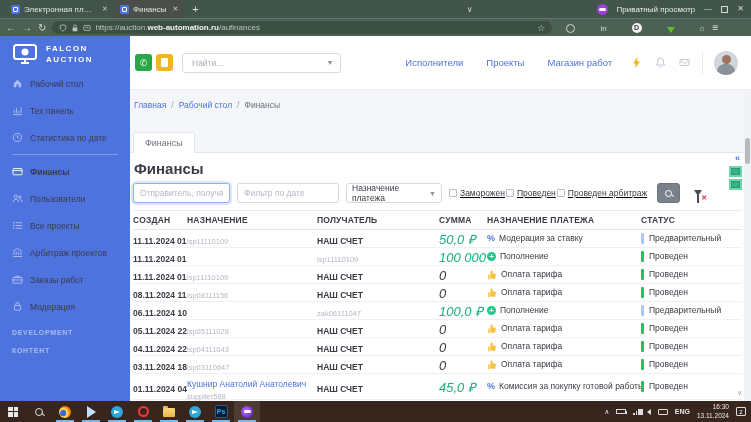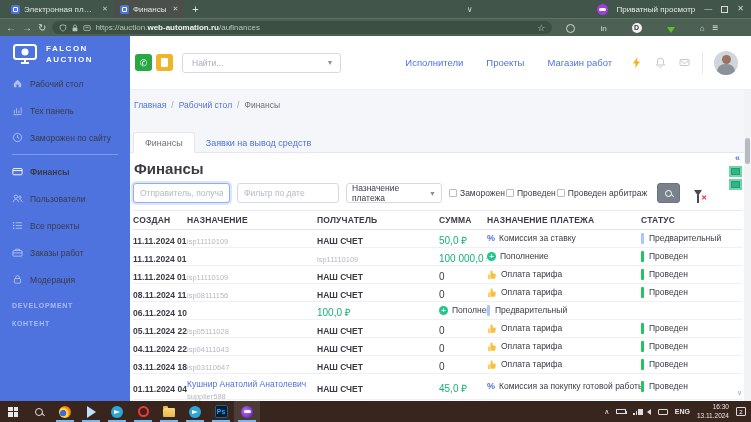--- a/index.html
+++ b/index.html
@@ -119,21 +119,21 @@
   .trh,.trow{display:grid;grid-template-columns:54px 130px 122px 48px 154px 1fr;align-items:center;padding-right:4px;}
   .trh{height:20px;border-top:1px solid #e8eaf0;border-bottom:1px solid #e3e6f0;}
   .th{font-size:8.5px;font-weight:bold;color:#3a3b45;letter-spacing:.2px;white-space:nowrap;}
   .trow{height:18px;border-bottom:1px solid #eef0f5;}
   .trow.tall{height:26px;}
   .td{overflow:hidden;white-space:nowrap;line-height:1.25;}
   .date{font-size:8.5px;font-weight:bold;color:#3a3b45;}
   .muted{font-size:7.5px;color:#b4b8c2;}
   .bold{font-size:8.5px;font-weight:bold;color:#3a3b45;}
   .tlink{font-size:8.5px;color:#4e73df;text-decoration:none;}
-  .sum{font-size:10px;color:#3a3b45;}
+  .sum{font-size:13px;color:#3a3b45;font-style:italic;}
   .sum.pos{color:#17b176;}
   .pcell{display:flex;align-items:center;gap:4px;}
   .p-ic{flex:none;display:inline-flex;align-items:center;justify-content:center;}
   .p-ic.percent{color:#4e73df;font-weight:bold;font-size:9px;}
   .p-ic.plus{width:9px;height:9px;border-radius:50%;background:#1cc88a;color:#fff;font-size:8px;font-weight:bold;line-height:9px;}
   .p-ic.hand{width:10px;height:10px;color:#f6c23e;}
   .p-ic.hand svg{width:10px;height:10px;display:block;}
   .plabel{font-size:8.5px;color:#3a3b45;}
   .scell{display:flex;align-items:center;gap:5px;}
   .sbar{width:3px;height:11px;border-radius:1px;flex:none;}
@@ -289,21 +289,21 @@
             </span>
             <span class="slabel">Тех панель</span>
           </div>
           <div class="sitem">
             <span class="icn">
               <svg viewBox="0 0 12 12">
                 <circle cx="6" cy="6" r="4.5" stroke="currentColor" fill="none"></circle>
                 <path d="M6 3.5V6l1.8 1" stroke="currentColor" fill="none"></path>
               </svg>
             </span>
-            <span class="slabel">Заморожен по сайту</span>
+            <span class="slabel">Статистика по дате</span>
           </div>
           <div class="sdivider"></div>
           <div class="sitem active">
             <span class="icn">
               <svg viewBox="0 0 12 12">
                 <rect x="1" y="2.8" width="10" height="6.8" rx="1" stroke="currentColor" fill="none"></rect>
                 <path d="M1 5h10" stroke="currentColor"></path>
               </svg>
             </span>
             <span class="slabel">Финансы</span>
@@ -322,20 +322,28 @@
           <div class="sitem">
             <span class="icn">
               <svg viewBox="0 0 12 12">
                 <path d="M4 3h7M4 6h7M4 9h7" stroke="currentColor"></path>
                 <circle cx="1.8" cy="3" r=".9" fill="currentColor"></circle>
                 <circle cx="1.8" cy="6" r=".9" fill="currentColor"></circle>
                 <circle cx="1.8" cy="9" r=".9" fill="currentColor"></circle>
               </svg>
             </span>
             <span class="slabel">Все проекты</span>
+          </div>
+          <div class="sitem">
+            <span class="icn">
+              <svg viewBox="0 0 12 12">
+                <path d="M1.2 4.4 6 1.6l4.8 2.8M2.2 5v3.8m2.5-3.8v3.8m2.6-3.8v3.8M9.8 5v3.8M1 10.4h10" stroke="currentColor" fill="none"></path>
+              </svg>
+            </span>
+            <span class="slabel">Арбитраж проектов</span>
           </div>
           <div class="sitem">
             <span class="icn">
               <svg viewBox="0 0 12 12">
                 <rect x="1" y="3.8" width="10" height="6.2" rx="1" stroke="currentColor" fill="none"></rect>
                 <path d="M4 3.8V2.4h4v1.4M1 6.5h10" stroke="currentColor" fill="none"></path>
               </svg>
             </span>
             <span class="slabel">Заказы работ</span>
           </div>
@@ -398,34 +406,33 @@
       <div class="contentbg">
         <div class="breadcrumb" id="bc">
             <span class="bc-link">Главная</span>
             <span class="bc-sep">/</span>
             <span class="bc-link">Рабочий стол</span>
             <span class="bc-sep">/</span>
             <span class="bc-cur">Финансы</span>
           </div>
         <div id="ctabs">
             <div class="ctab active">Финансы</div>
-            <div class="ctab inactive">Заявки на вывод средств</div>
           </div>
 
         <div class="card">
           <div class="page-title">Финансы</div>
 
           <div class="filters">
             <input class="finput fin1 focused" placeholder="Отправитель, получатель" style="">
             <input class="finput fin2" placeholder="Фильтр по дате" style="">
             <div class="fselect">
               <span>Назначение платежа</span>
               <span class="hcaret">▼</span>
             </div>
-            <div id="fchecks" style="display:flex;gap:1px;align-items:flex-end;">
+            <div id="fchecks" style="display:flex;gap:1px;align-items:flex-end;text-decoration:underline;">
                 <label class="cbwrap">
                   <span class="cb"></span>
                   <span class="cbl">Заморожен</span>
                 </label>
                 <label class="cbwrap">
                   <span class="cb"></span>
                   <span class="cbl">Проведен</span>
                 </label>
                 <label class="cbwrap">
                   <span class="cb"></span>
@@ -451,21 +458,21 @@
                 <div class="th">СТАТУС</div>
               </div>
             <div id="tbody">
                 <div class="trow">
                   <div class="td"><span class="date">11.11.2024 01:11</span></div>
                   <div class="td"><span class="muted">isp11110109</span></div>
                   <div class="td"><span class="bold">НАШ СЧЕТ</span></div>
                   <div class="td"><span class="sum pos">50,0 ₽</span></div>
                   <div class="td pcell">
                     <span class="p-ic percent">%</span>
-                    <span class="plabel">Комиссия за ставку</span>
+                    <span class="plabel">Модерация за ставку</span>
                   </div>
                   <div class="td scell">
                     <span class="sbar blue"></span>
                     <span class="slabel">Предварительный</span>
                   </div>
                 </div>
                 <div class="trow">
                   <div class="td"><span class="date">11.11.2024 01:10</span></div>
                   <div class="td"></div>
                   <div class="td"><span class="muted">isp11110109</span></div>
@@ -511,20 +518,21 @@
                     <span class="plabel">Оплата тарифа</span>
                   </div>
                   <div class="td scell">
                     <span class="sbar green"></span>
                     <span class="slabel">Проведен</span>
                   </div>
                 </div>
                 <div class="trow">
                   <div class="td"><span class="date">06.11.2024 10:47</span></div>
                   <div class="td"></div>
+                  <div class="td"><span class="muted">zak06111047</span></div>
                   <div class="td"><span class="sum pos">100,0 ₽</span></div>
                   <div class="td pcell">
                     <span class="p-ic plus">+</span>
                     <span class="plabel">Пополнение</span>
                   </div>
                   <div class="td scell">
                     <span class="sbar blue"></span>
                     <span class="slabel">Предварительный</span>
                   </div>
                 </div>

